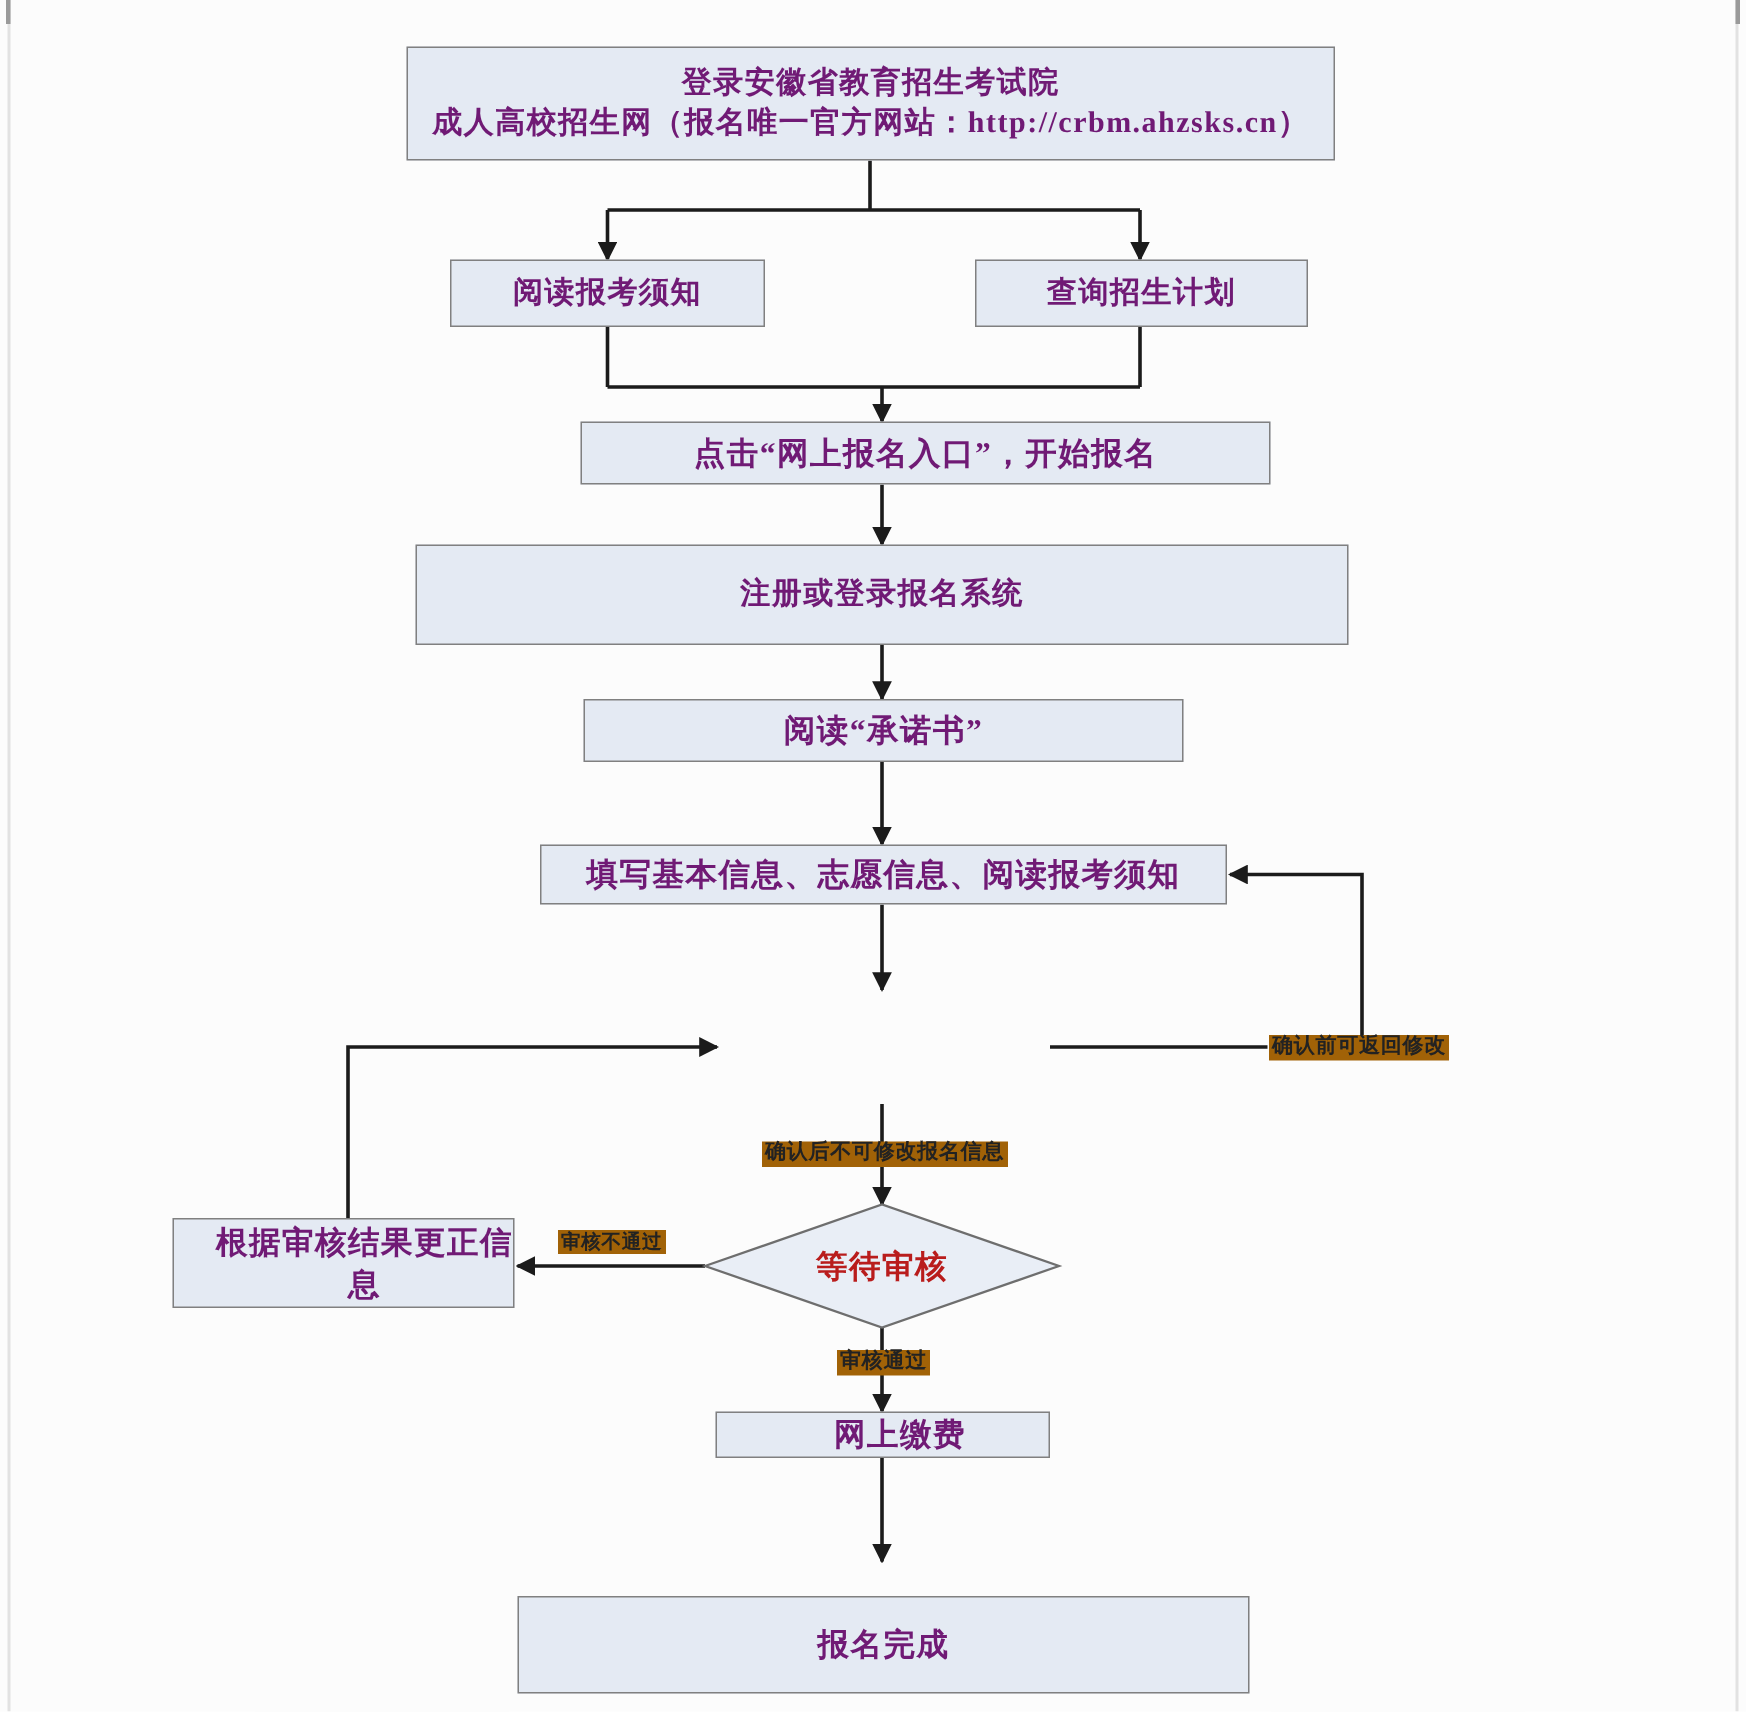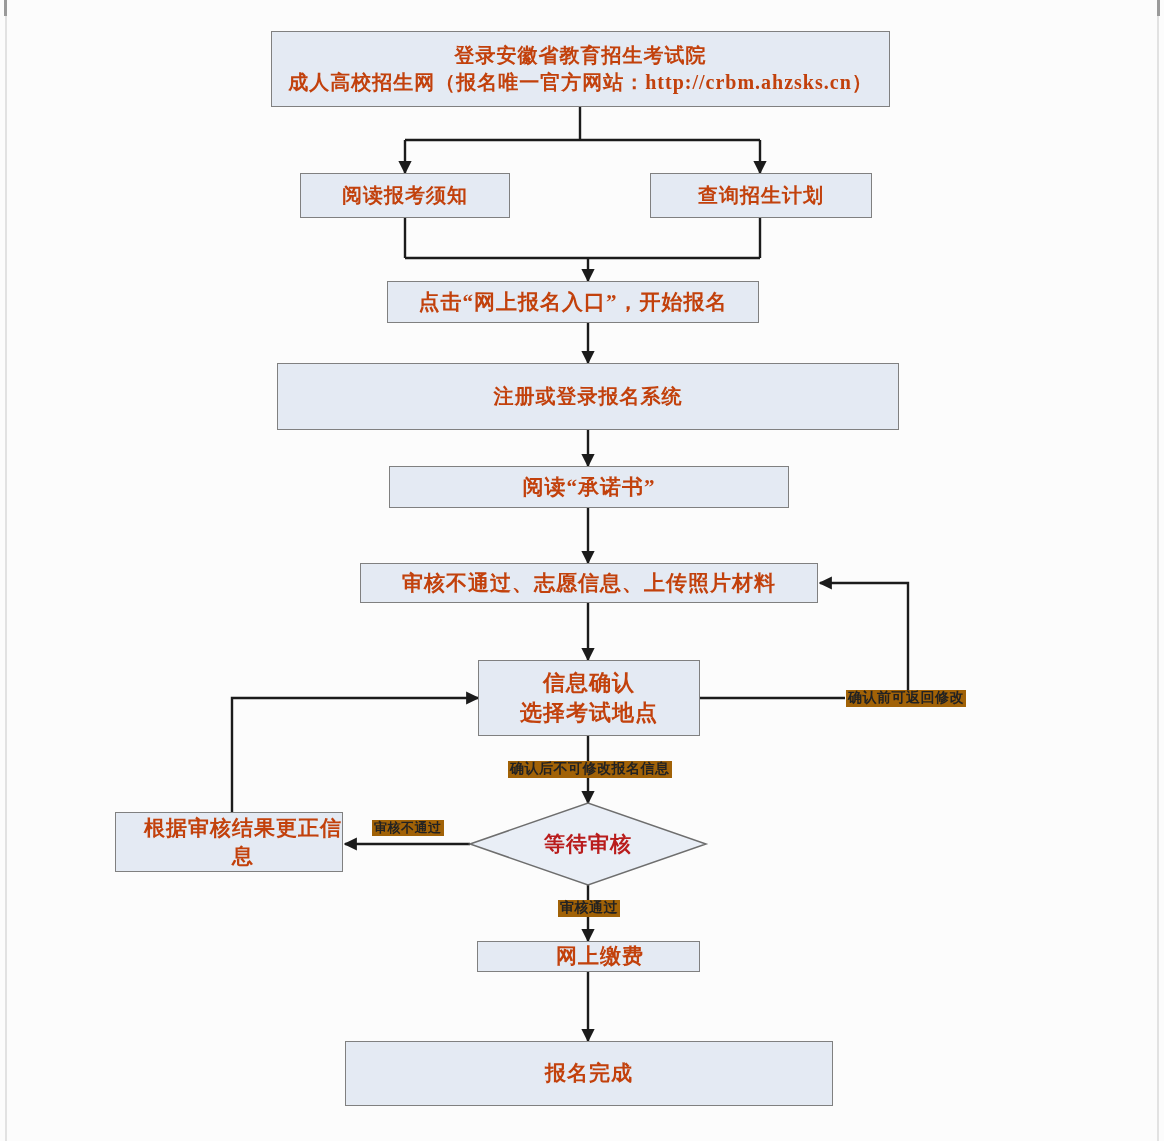--- a/index.html
+++ b/index.html
@@ -15,21 +15,21 @@
   .corner-mark.tl{left:4px;}
   .corner-mark.tr{right:4px;}
   svg.connectors{position:absolute;left:0;top:0;}
   .node{
     position:absolute;
     background:#e4eaf3;
     border:1.5px solid #808080;
     box-sizing:border-box;
     display:flex;flex-direction:column;
     align-items:center;justify-content:center;
-    color:#c2410c;
+    color:#701a75;
     font-size:21px;font-weight:600;letter-spacing:1px;
     text-align:center;line-height:1.35;
     z-index:2;
   }
   .node .ln{display:block;}
   .diamond-label{
     position:absolute;background:transparent;border:none;z-index:3;
     display:flex;align-items:center;justify-content:center;
     color:#b91c1c;font-size:21px;font-weight:600;letter-spacing:1px;
   }
@@ -84,42 +84,38 @@
 
   <div class="node fs20" style="left:271px;top:31px;width:619px;height:76px;">
     <span class="ln">登录安徽省教育招生考试院</span>
     <span class="ln">成人高校招生网（报名唯一官方网站：http://crbm.ahzsks.cn）</span>
   </div>
 
   <div class="node fs20" style="left:300px;top:173px;width:210px;height:45px;">阅读报考须知</div>
 
   <div class="node fs20" style="left:650px;top:173px;width:222px;height:45px;">查询招生计划</div>
 
-  <div class="node" style="left:387px;top:281px;width:372px;height:42px;">点击“网上报名入口”，开始报名</div>
+  <div class="node" style="left:387px;top:281px;width:460px;height:42px;">点击“网上报名入口”，开始报名</div>
 
   <div class="node fs20" style="left:277px;top:363px;width:622px;height:67px;">
     <span class="ln">注册或登录报名系统</span>
   </div>
 
   <div class="node" style="left:389px;top:466px;width:400px;height:42px;">阅读“承诺书”</div>
 
-  <div class="node" style="left:360px;top:563px;width:458px;height:40px;">审核不通过、志愿信息、上传照片材料</div>
+  <div class="node" style="left:360px;top:563px;width:458px;height:40px;">填写基本信息、志愿信息、阅读报考须知</div>
 
-  <div class="node fs22" style="left:478px;top:660px;width:222px;height:76px;">
-    <span class="ln">信息确认</span>
-    <span class="ln">选择考试地点</span>
-  </div>
 
   <div class="node" style="left:115px;top:812px;width:228px;height:60px;padding-left:28px;">根据审核结果更正信息</div>
 
   <div class="diamond-label" style="left:488px;top:804px;width:200px;height:80px;">等待审核</div>
 
   <div class="node" style="left:477px;top:941px;width:223px;height:31px;padding-left:23px;">网上缴费</div>
 
-  <div class="node" style="left:345px;top:1041px;width:488px;height:65px;font-family:Liberation Serif, serif;">报名完成</div>
+  <div class="node" style="left:345px;top:1064px;width:488px;height:65px;font-family:Liberation Serif, serif;">报名完成</div>
 
   <div class="edge-label" style="left:846px;top:690px;">确认前可返回修改</div>
 
   <div class="edge-label" style="left:508px;top:761px;">确认后不可修改报名信息</div>
 
   <div class="edge-label fs13" style="left:372px;top:820px;">审核不通过</div>
 
   <div class="edge-label" style="left:558px;top:900px;">审核通过</div>
 
 </div>

